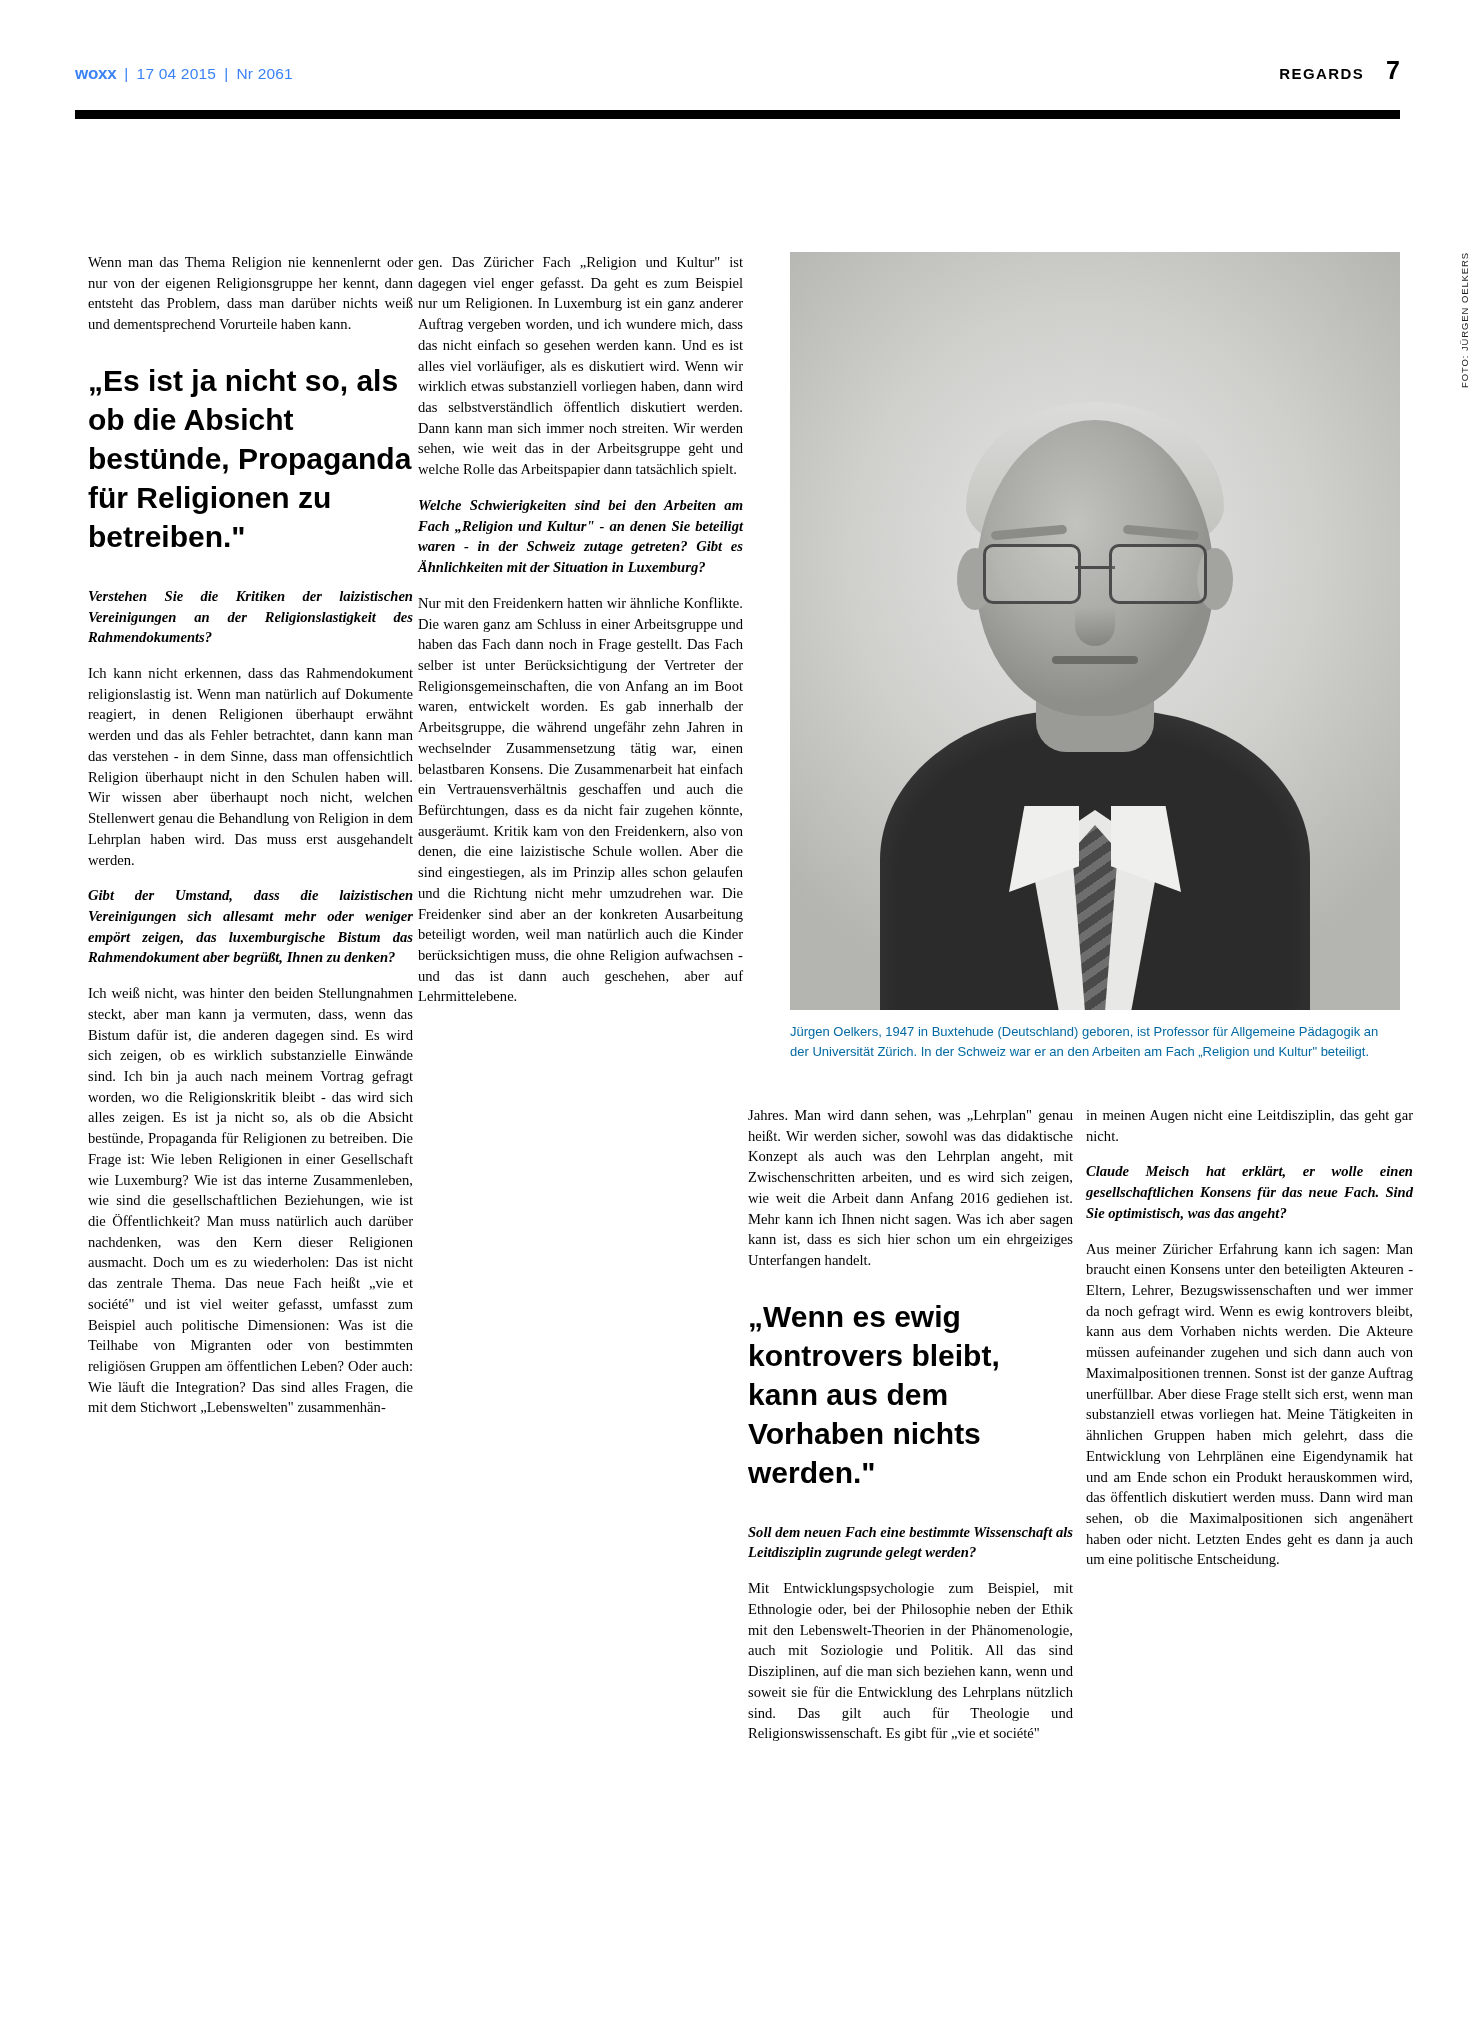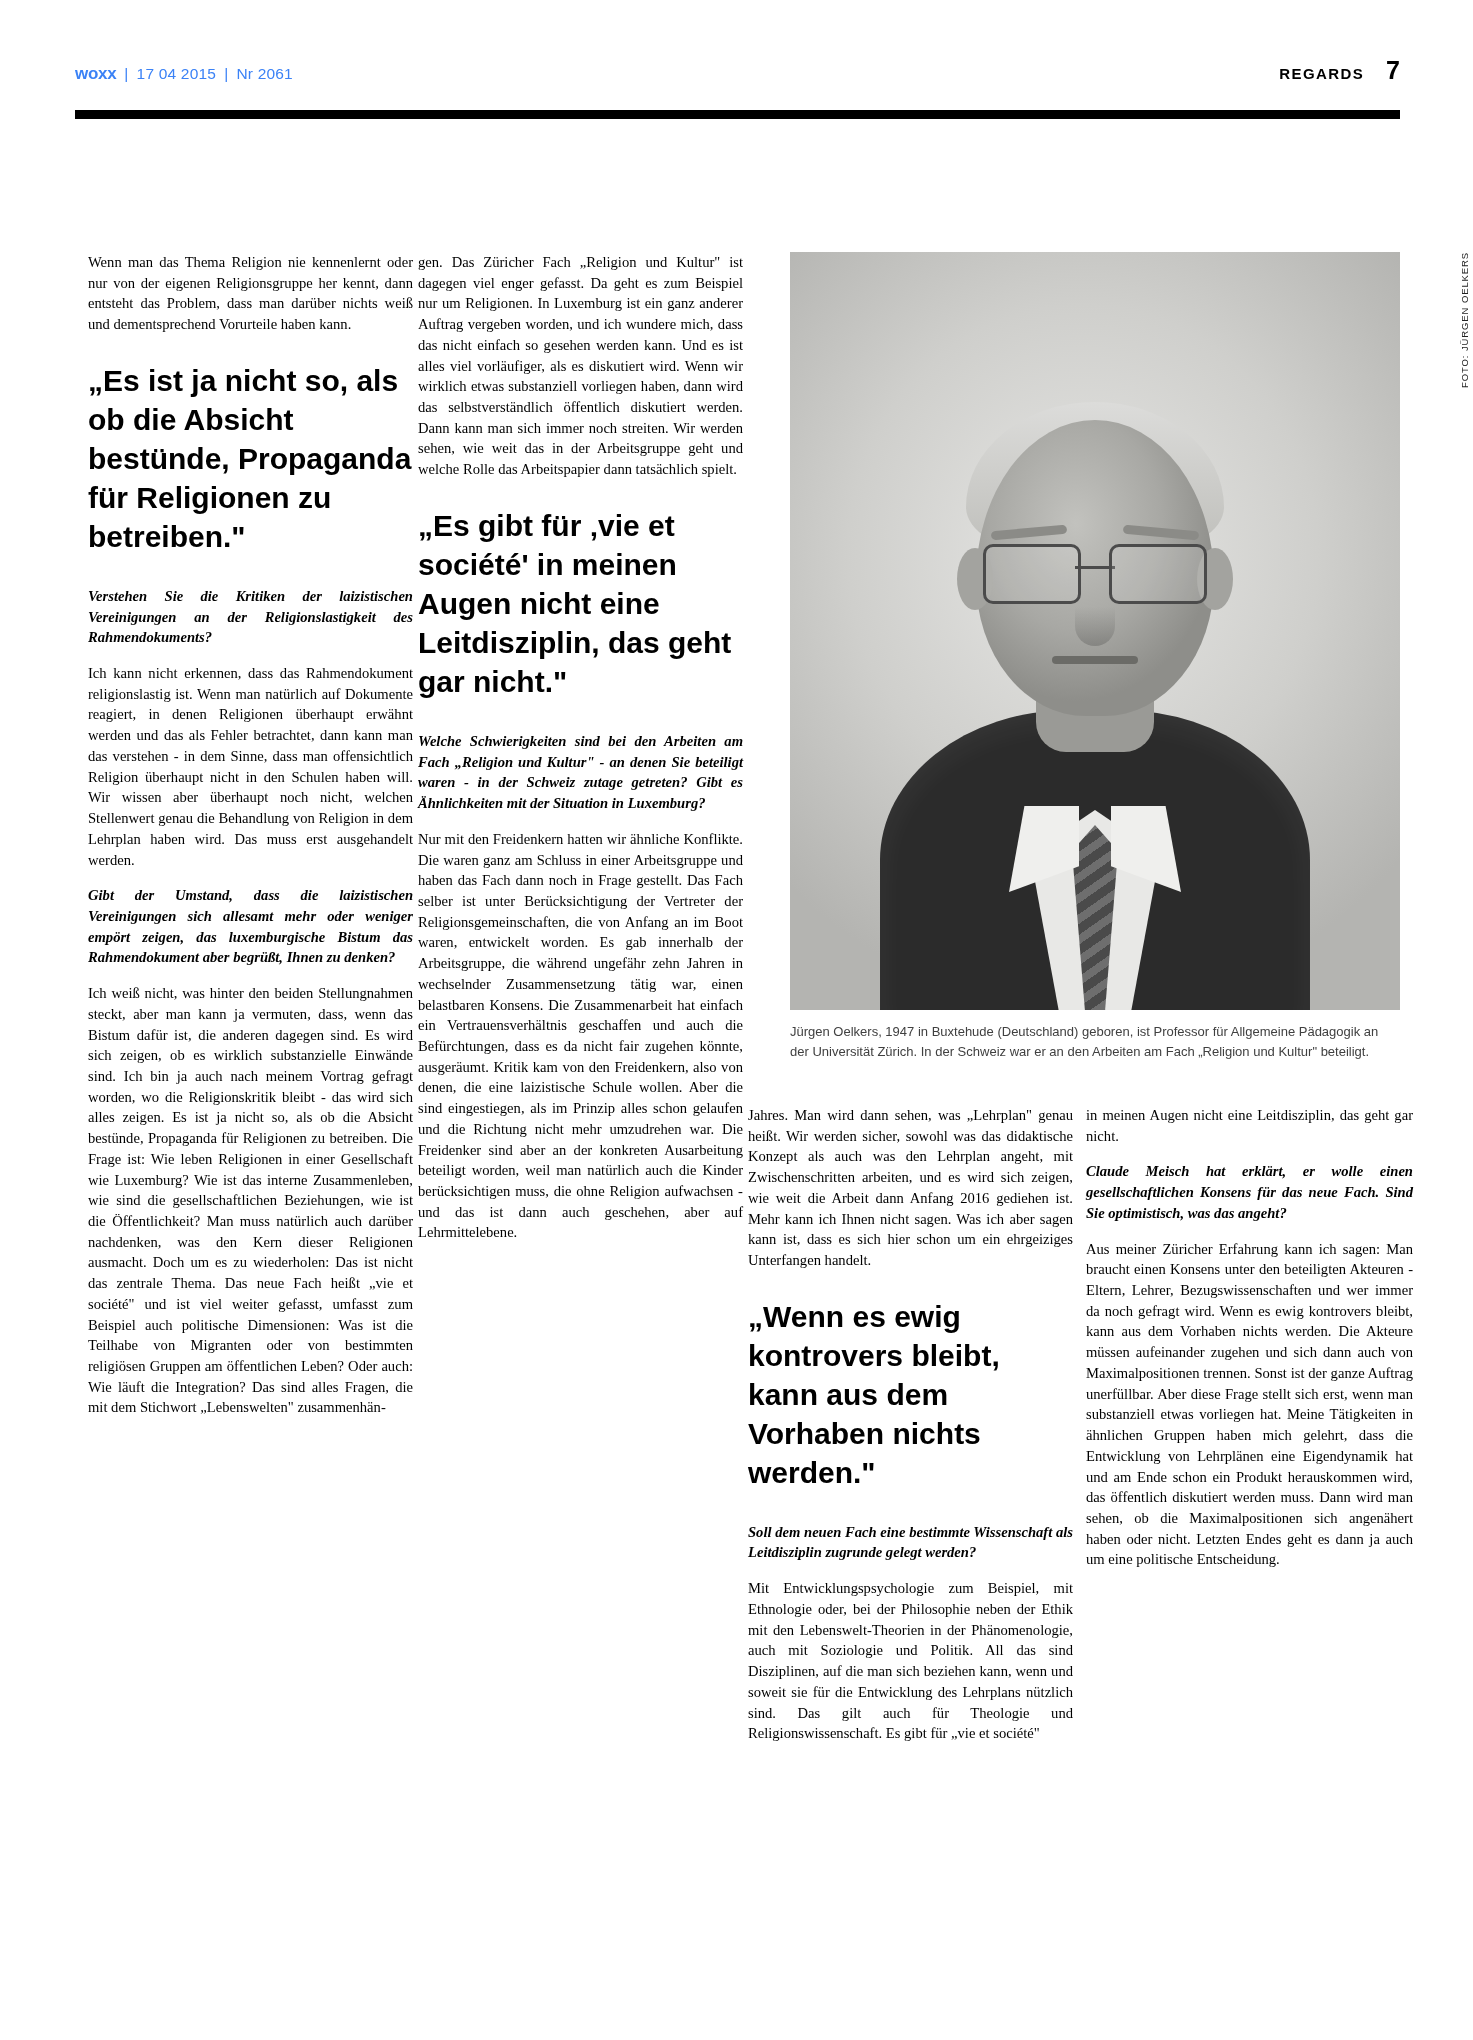--- a/index.html
+++ b/index.html
@@ -248,21 +248,21 @@
     text-align: right;
   }
   .caption {
     position: absolute;
     left: 790px;
     top: 1022px;
     width: 610px;
     font-family: "Liberation Sans", sans-serif;
     font-size: 13px;
     line-height: 1.52;
-    color: #404040;
+    color: #0369a1;
   }
 </style>
 </head>
 <body>
 
 <div class="page">
 
   <div class="header">
     <div class="header-left">
       <span class="masthead">woxx</span>
@@ -282,21 +282,20 @@
     <p>Wenn man das Thema Religion nie kennenlernt oder nur von der eigenen Religionsgruppe her kennt, dann entsteht das Problem, dass man darüber nichts weiß und dementsprechend Vorurteile haben kann.</p>
     <div class="pullquote">„Es ist ja nicht so, als ob die Absicht bestünde, Propaganda für Religionen zu betreiben."</div>
     <p class="question">Verstehen Sie die Kritiken der laizistischen Vereinigungen an der Religionslastigkeit des Rahmendokuments?</p>
     <p>Ich kann nicht erkennen, dass das Rahmendokument religionslastig ist. Wenn man natürlich auf Dokumente reagiert, in denen Religionen überhaupt erwähnt werden und das als Fehler betrachtet, dann kann man das verstehen - in dem Sinne, dass man offensichtlich Religion überhaupt nicht in den Schulen haben will. Wir wissen aber überhaupt noch nicht, welchen Stellenwert genau die Behandlung von Religion in dem Lehrplan haben wird. Das muss erst ausgehandelt werden.</p>
     <p class="question">Gibt der Umstand, dass die laizistischen Vereinigungen sich allesamt mehr oder weniger empört zeigen, das luxemburgische Bistum das Rahmendokument aber begrüßt, Ihnen zu denken?</p>
     <p>Ich weiß nicht, was hinter den beiden Stellungnahmen steckt, aber man kann ja vermuten, dass, wenn das Bistum dafür ist, die anderen dagegen sind. Es wird sich zeigen, ob es wirklich substanzielle Einwände sind. Ich bin ja auch nach meinem Vortrag gefragt worden, wo die Religionskritik bleibt - das wird sich alles zeigen. Es ist ja nicht so, als ob die Absicht bestünde, Propaganda für Religionen zu betreiben. Die Frage ist: Wie leben Religionen in einer Gesellschaft wie Luxemburg? Wie ist das interne Zusammenleben, wie sind die gesellschaftlichen Beziehungen, wie ist die Öffentlichkeit? Man muss natürlich auch darüber nachdenken, was den Kern dieser Religionen ausmacht. Doch um es zu wiederholen: Das ist nicht das zentrale Thema. Das neue Fach heißt „vie et société" und ist viel weiter gefasst, umfasst zum Beispiel auch politische Dimensionen: Was ist die Teilhabe von Migranten oder von bestimmten religiösen Gruppen am öffentlichen Leben? Oder auch: Wie läuft die Integration? Das sind alles Fragen, die mit dem Stichwort „Lebenswelten" zusammenhän-</p>
   </div>
 
   <div class="col col2">
     <p>gen. Das Züricher Fach „Religion und Kultur" ist dagegen viel enger gefasst. Da geht es zum Beispiel nur um Religionen. In Luxemburg ist ein ganz anderer Auftrag vergeben worden, und ich wundere mich, dass das nicht einfach so gesehen werden kann. Und es ist alles viel vorläufiger, als es diskutiert wird. Wenn wir wirklich etwas substanziell vorliegen haben, dann wird das selbstverständlich öffentlich diskutiert werden. Dann kann man sich immer noch streiten. Wir werden sehen, wie weit das in der Arbeitsgruppe geht und welche Rolle das Arbeitspapier dann tatsächlich spielt.</p>
-    <div class="pullquote">„Es gibt für ‚vie et société' in meinen Augen nicht eine Leitdisziplin, das geht gar nicht."</div>
     <p class="question">Welche Schwierigkeiten sind bei den Arbeiten am Fach „Religion und Kultur" - an denen Sie beteiligt waren - in der Schweiz zutage getreten? Gibt es Ähnlichkeiten mit der Situation in Luxemburg?</p>
     <p>Nur mit den Freidenkern hatten wir ähnliche Konflikte. Die waren ganz am Schluss in einer Arbeitsgruppe und haben das Fach dann noch in Frage gestellt. Das Fach selber ist unter Berücksichtigung der Vertreter der Religionsgemeinschaften, die von Anfang an im Boot waren, entwickelt worden. Es gab innerhalb der Arbeitsgruppe, die während ungefähr zehn Jahren in wechselnder Zusammensetzung tätig war, einen belastbaren Konsens. Die Zusammenarbeit hat einfach ein Vertrauensverhältnis geschaffen und auch die Befürchtungen, dass es da nicht fair zugehen könnte, ausgeräumt. Kritik kam von den Freidenkern, also von denen, die eine laizistische Schule wollen. Aber die sind eingestiegen, als im Prinzip alles schon gelaufen und die Richtung nicht mehr umzudrehen war. Die Freidenker sind aber an der konkreten Ausarbeitung beteiligt worden, weil man natürlich auch die Kinder berücksichtigen muss, die ohne Religion aufwachsen - und das ist dann auch geschehen, aber auf Lehrmittelebene.</p>
   </div>
 
   <div class="photo-box">
     <div class="photo-inner">
       <div class="wall"></div>
       <div class="torso"></div>
       <div class="shirt"></div>
       <div class="tie"></div>

